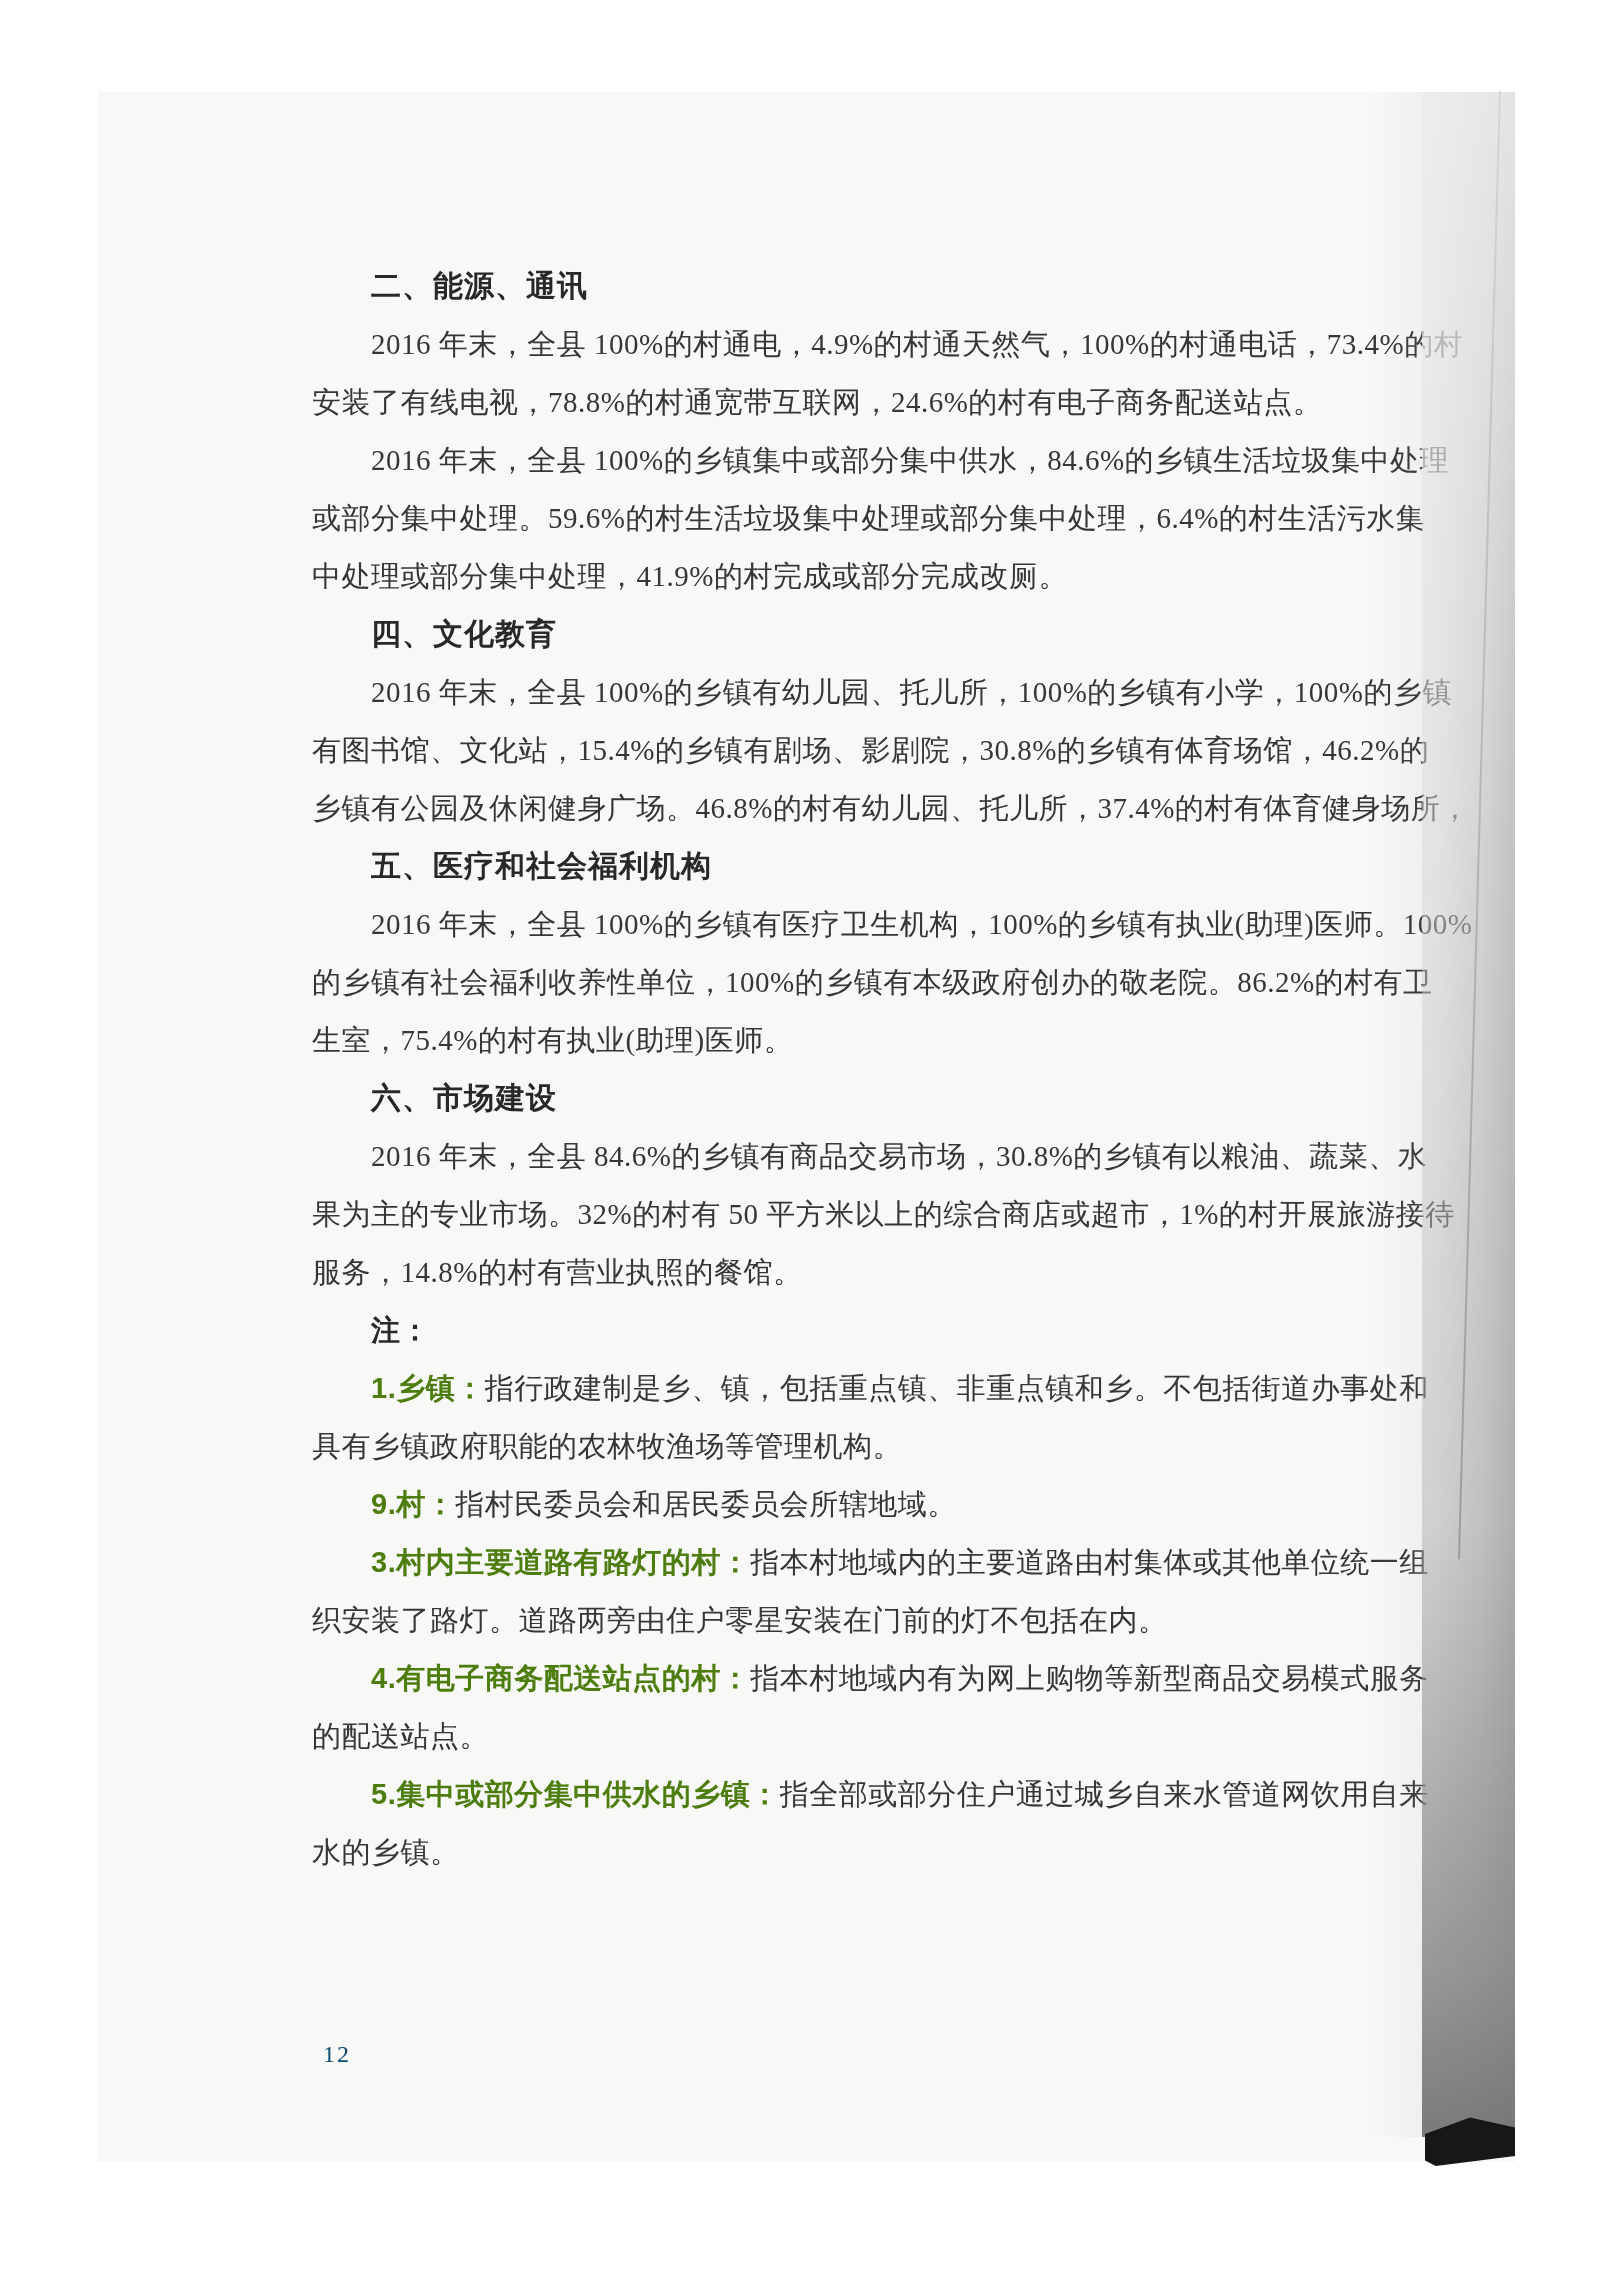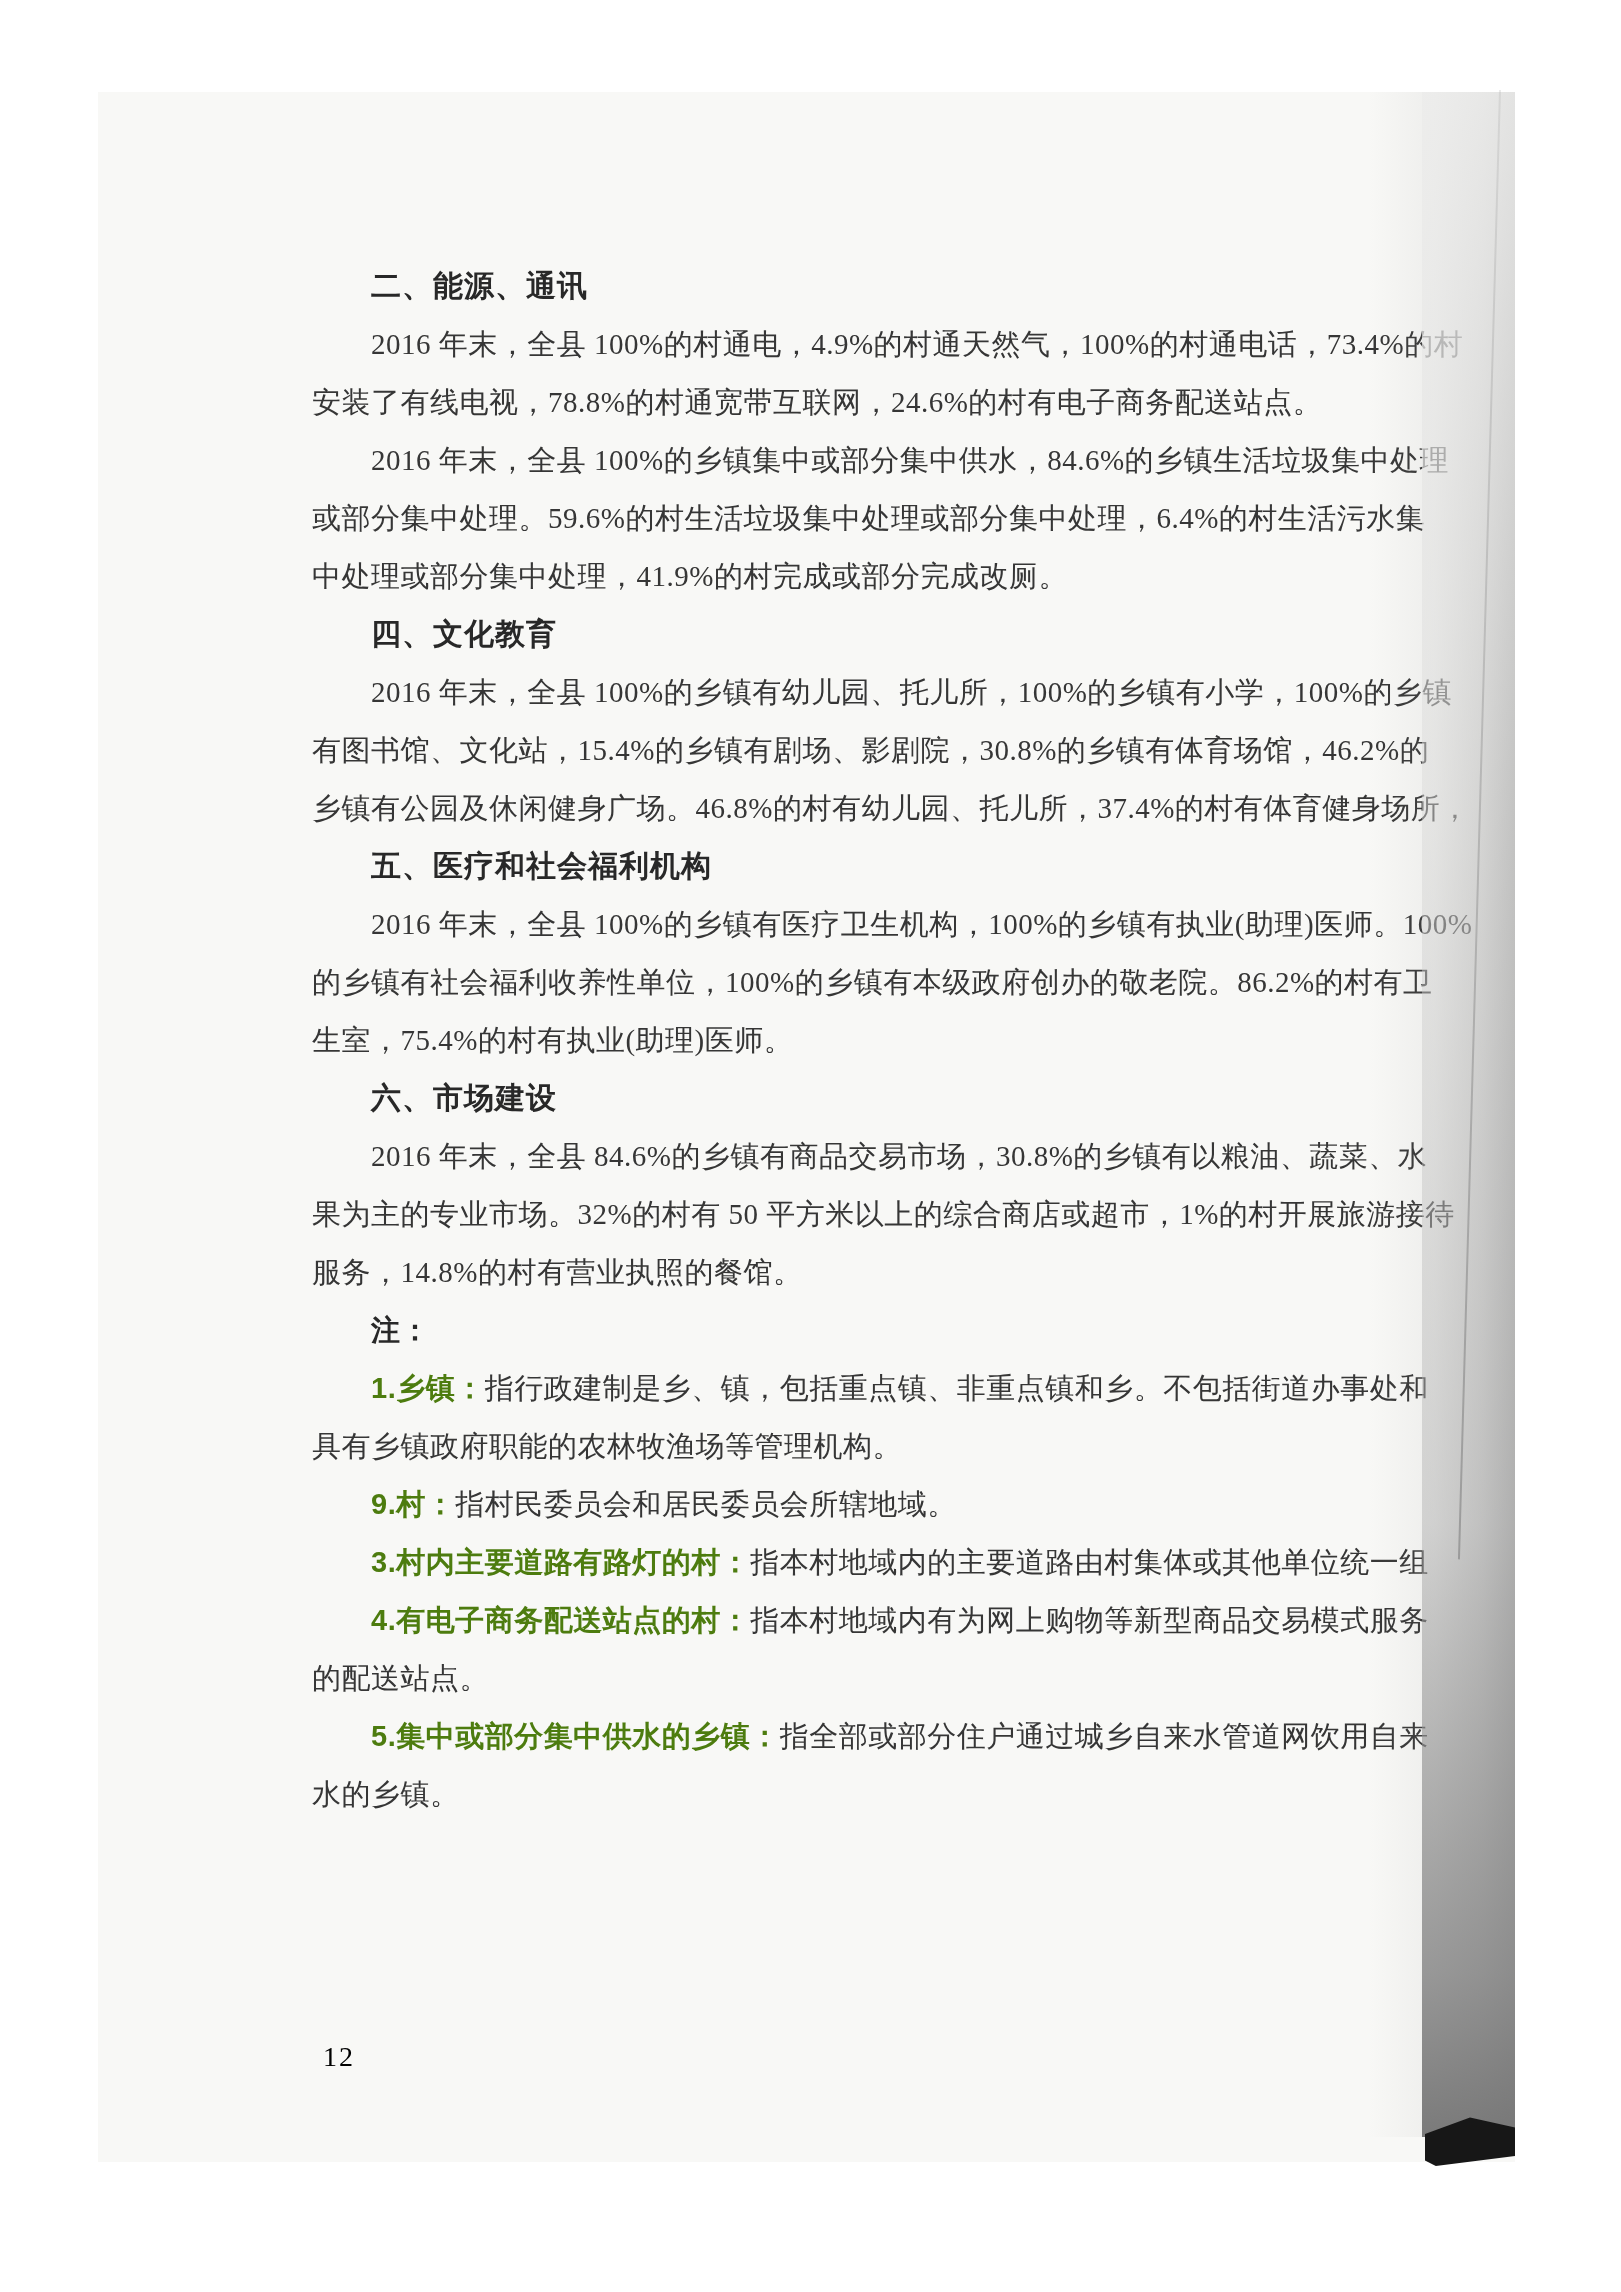--- a/index.html
+++ b/index.html
@@ -67,21 +67,21 @@
     font-family:"Liberation Sans","DejaVu Sans",sans-serif;
     font-weight:700;color:#282828;
     padding-left:59px;
   }
   .term{
     font-family:Liberation Sans, sans-serif;
     font-weight:700;color:#4d7c0f;
   }
   .page-num{
     position:absolute;left:225px;top:1949px;
-    font-size:28px;color:#000000;letter-spacing:2px;
+    font-size:24px;color:#0c4a6e;letter-spacing:2px;
   }
 </style>
 </head>
 <body>
 
 <div class="page">
   <div class="content" id="content">
       <div class="line heading">二、能源、通讯</div>
       <div class="line body indent">2016 年末，全县 100%的村通电，4.9%的村通天然气，100%的村通电话，73.4%的村</div>
       <div class="line body">安装了有线电视，78.8%的村通宽带互联网，24.6%的村有电子商务配送站点。</div>
@@ -98,20 +98,21 @@
       <div class="line body">生室，75.4%的村有执业(助理)医师。</div>
       <div class="line heading">六、市场建设</div>
       <div class="line body indent">2016 年末，全县 84.6%的乡镇有商品交易市场，30.8%的乡镇有以粮油、蔬菜、水</div>
       <div class="line body">果为主的专业市场。32%的村有 50 平方米以上的综合商店或超市，1%的村开展旅游接待</div>
       <div class="line body">服务，14.8%的村有营业执照的餐馆。</div>
       <div class="line note-label">注：</div>
       <div class="line body indent"><span class="term">1.乡镇：</span>指行政建制是乡、镇，包括重点镇、非重点镇和乡。不包括街道办事处和</div>
       <div class="line body">具有乡镇政府职能的农林牧渔场等管理机构。</div>
       <div class="line body indent"><span class="term">9.村：</span>指村民委员会和居民委员会所辖地域。</div>
       <div class="line body indent"><span class="term">3.村内主要道路有路灯的村：</span>指本村地域内的主要道路由村集体或其他单位统一组</div>
+      <div class="line body">织安装了路灯。道路两旁由住户零星安装在门前的灯不包括在内。</div>
       <div class="line body indent"><span class="term">4.有电子商务配送站点的村：</span>指本村地域内有为网上购物等新型商品交易模式服务</div>
       <div class="line body">的配送站点。</div>
       <div class="line body indent"><span class="term">5.集中或部分集中供水的乡镇：</span>指全部或部分住户通过城乡自来水管道网饮用自来</div>
       <div class="line body">水的乡镇。</div>
     </div>
   <div class="page-num">12</div>
   <div class="shade-h"></div>
   <div class="shade-v"></div>
   <div class="crease"></div>
   <div class="wedge"></div>

